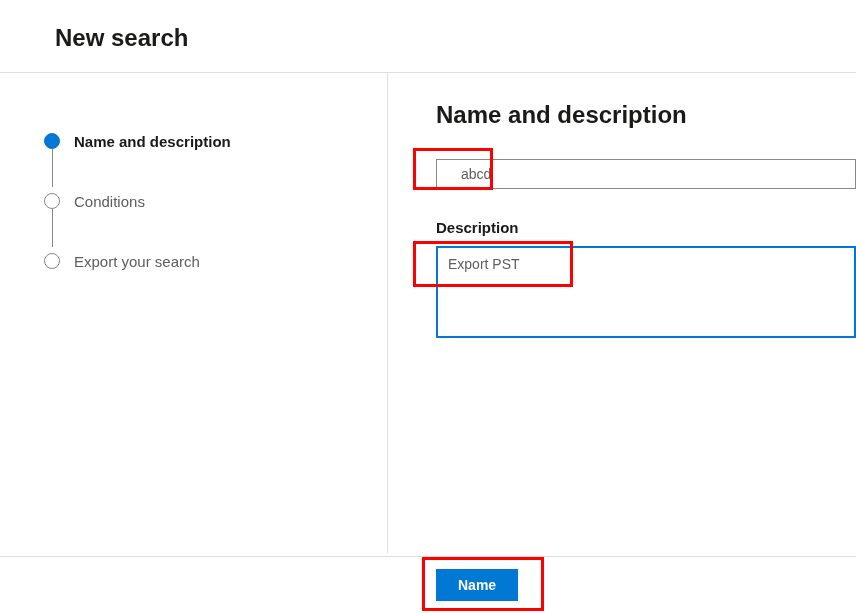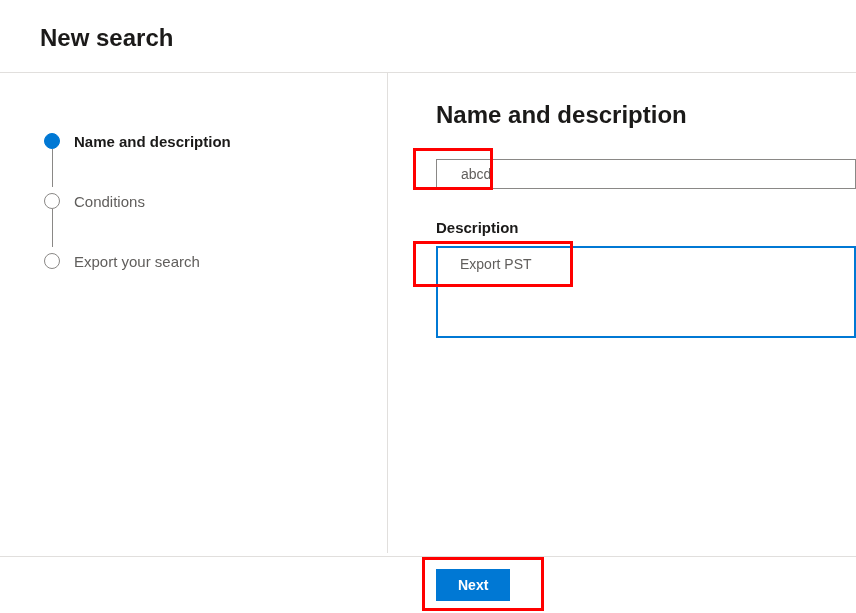--- a/index.html
+++ b/index.html
@@ -12,21 +12,21 @@
       background: #ffffff;
       color: #323130;
       width: 856px;
       height: 613px;
       overflow: hidden;
       position: relative;
     }
     .page-title {
       font-size: 24px;
       font-weight: 700;
-      padding: 24px 0 20px 40px;
+      padding: 24px 0 20px 55px;
       color: #1b1a19;
     }
     .divider {
       border-top: 1px solid #e1dfdd;
     }
     .content-area {
       display: flex;
       height: 480px;
     }
     .sidebar {
@@ -121,21 +121,21 @@
       padding: 6px 24px;
       border: 1px solid #8a8886;
       font-family: inherit;
       font-size: 14px;
       color: #605e5c;
       background: #ffffff;
     }
     .textarea-input {
       width: 420px;
       height: 92px;
-      padding: 8px 22px;
+      padding: 8px 10px;
       border: 2px solid #0078d4;
       font-family: inherit;
       font-size: 14px;
       color: #605e5c;
       background: #ffffff;
       resize: none;
     }
     .footer {
       position: absolute;
       bottom: 0;
@@ -201,15 +201,15 @@
       <label class="field-label">Description</label>
       <textarea class="textarea-input" style="">Export PST</textarea>
     </div>
 
     <div class="name-label-highlight"></div>
     <div class="desc-label-highlight"></div>
   </div>
 </div>
 
 <div class="footer">
-  <button class="next-button">Next</button>
+  <button class="next-button">Name</button>
 </div>
 <div class="next-highlight"></div>
 
 </body></html>

